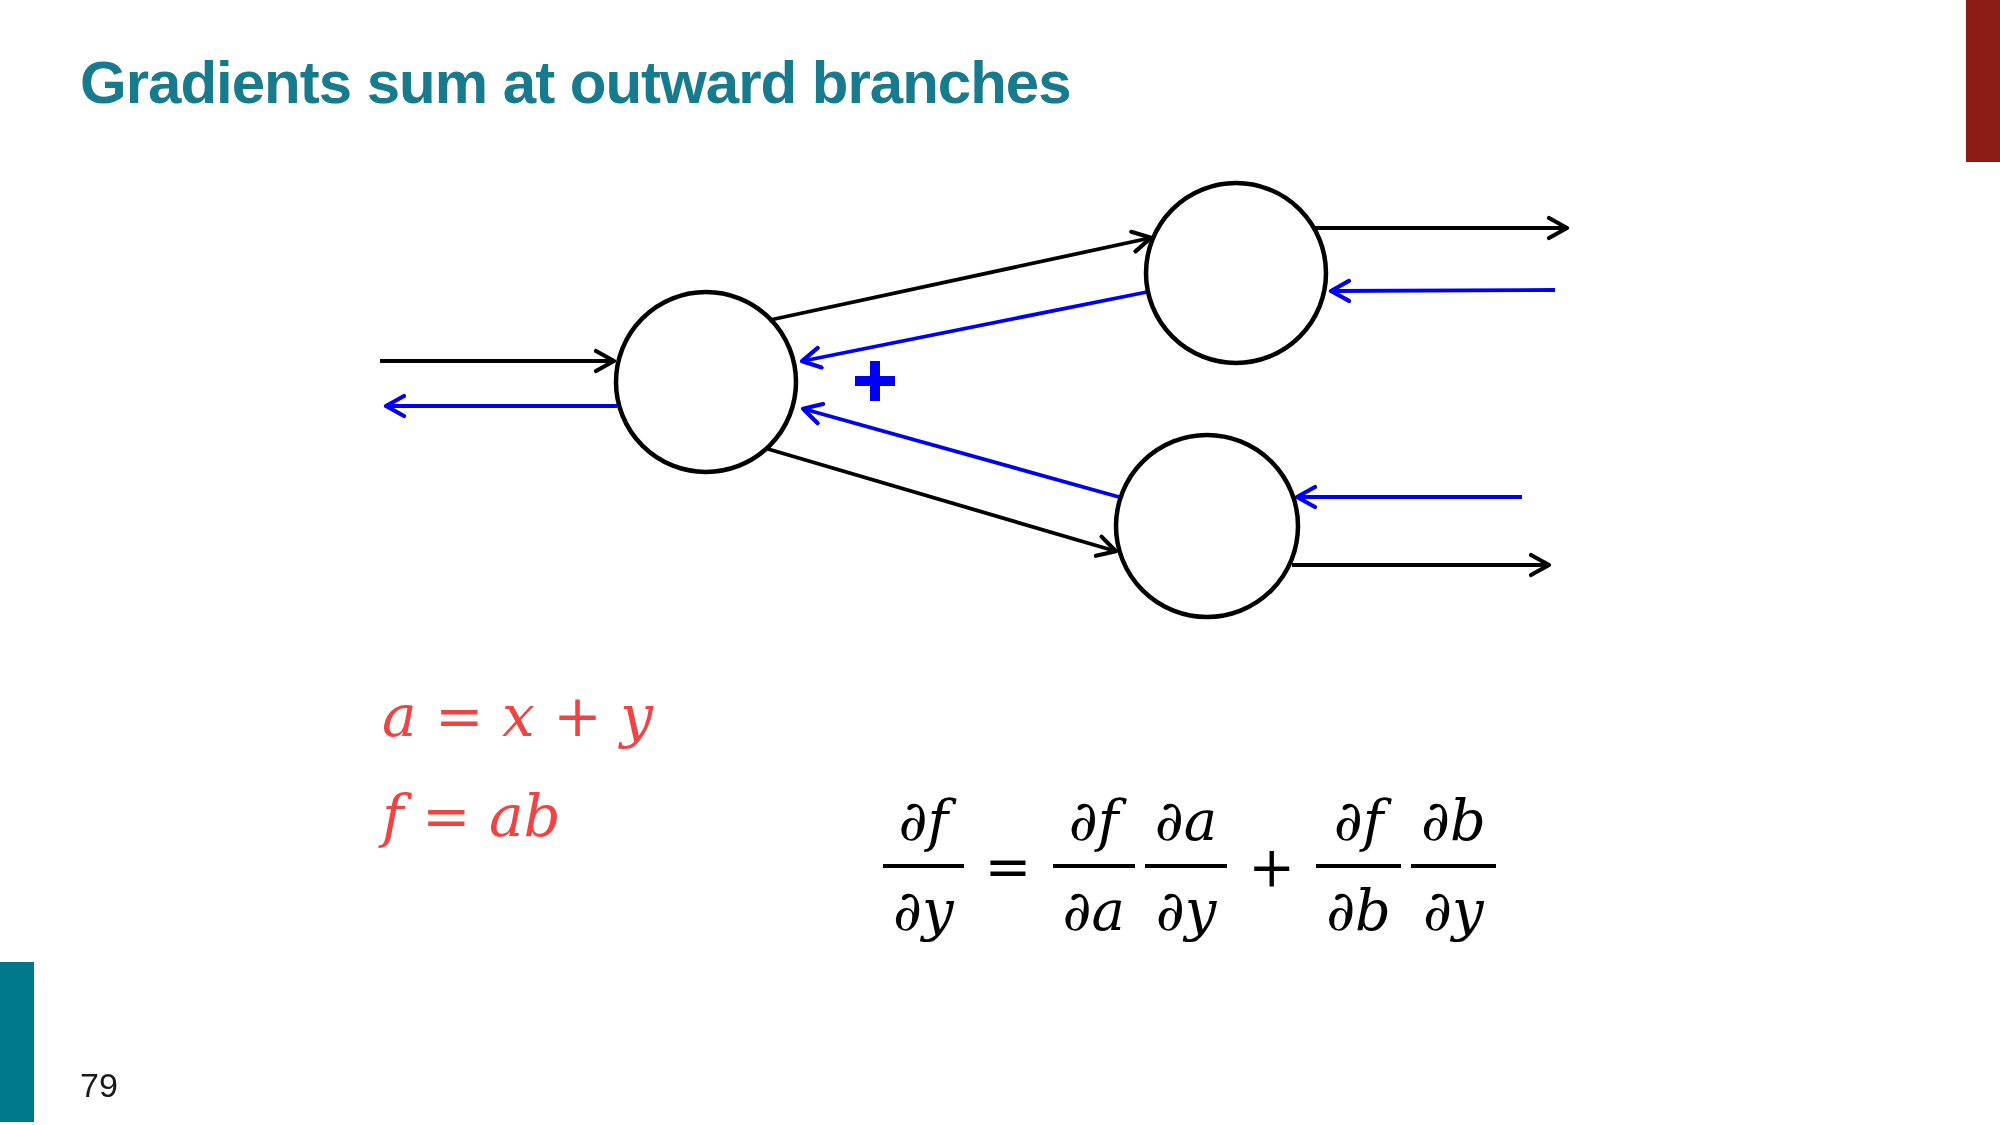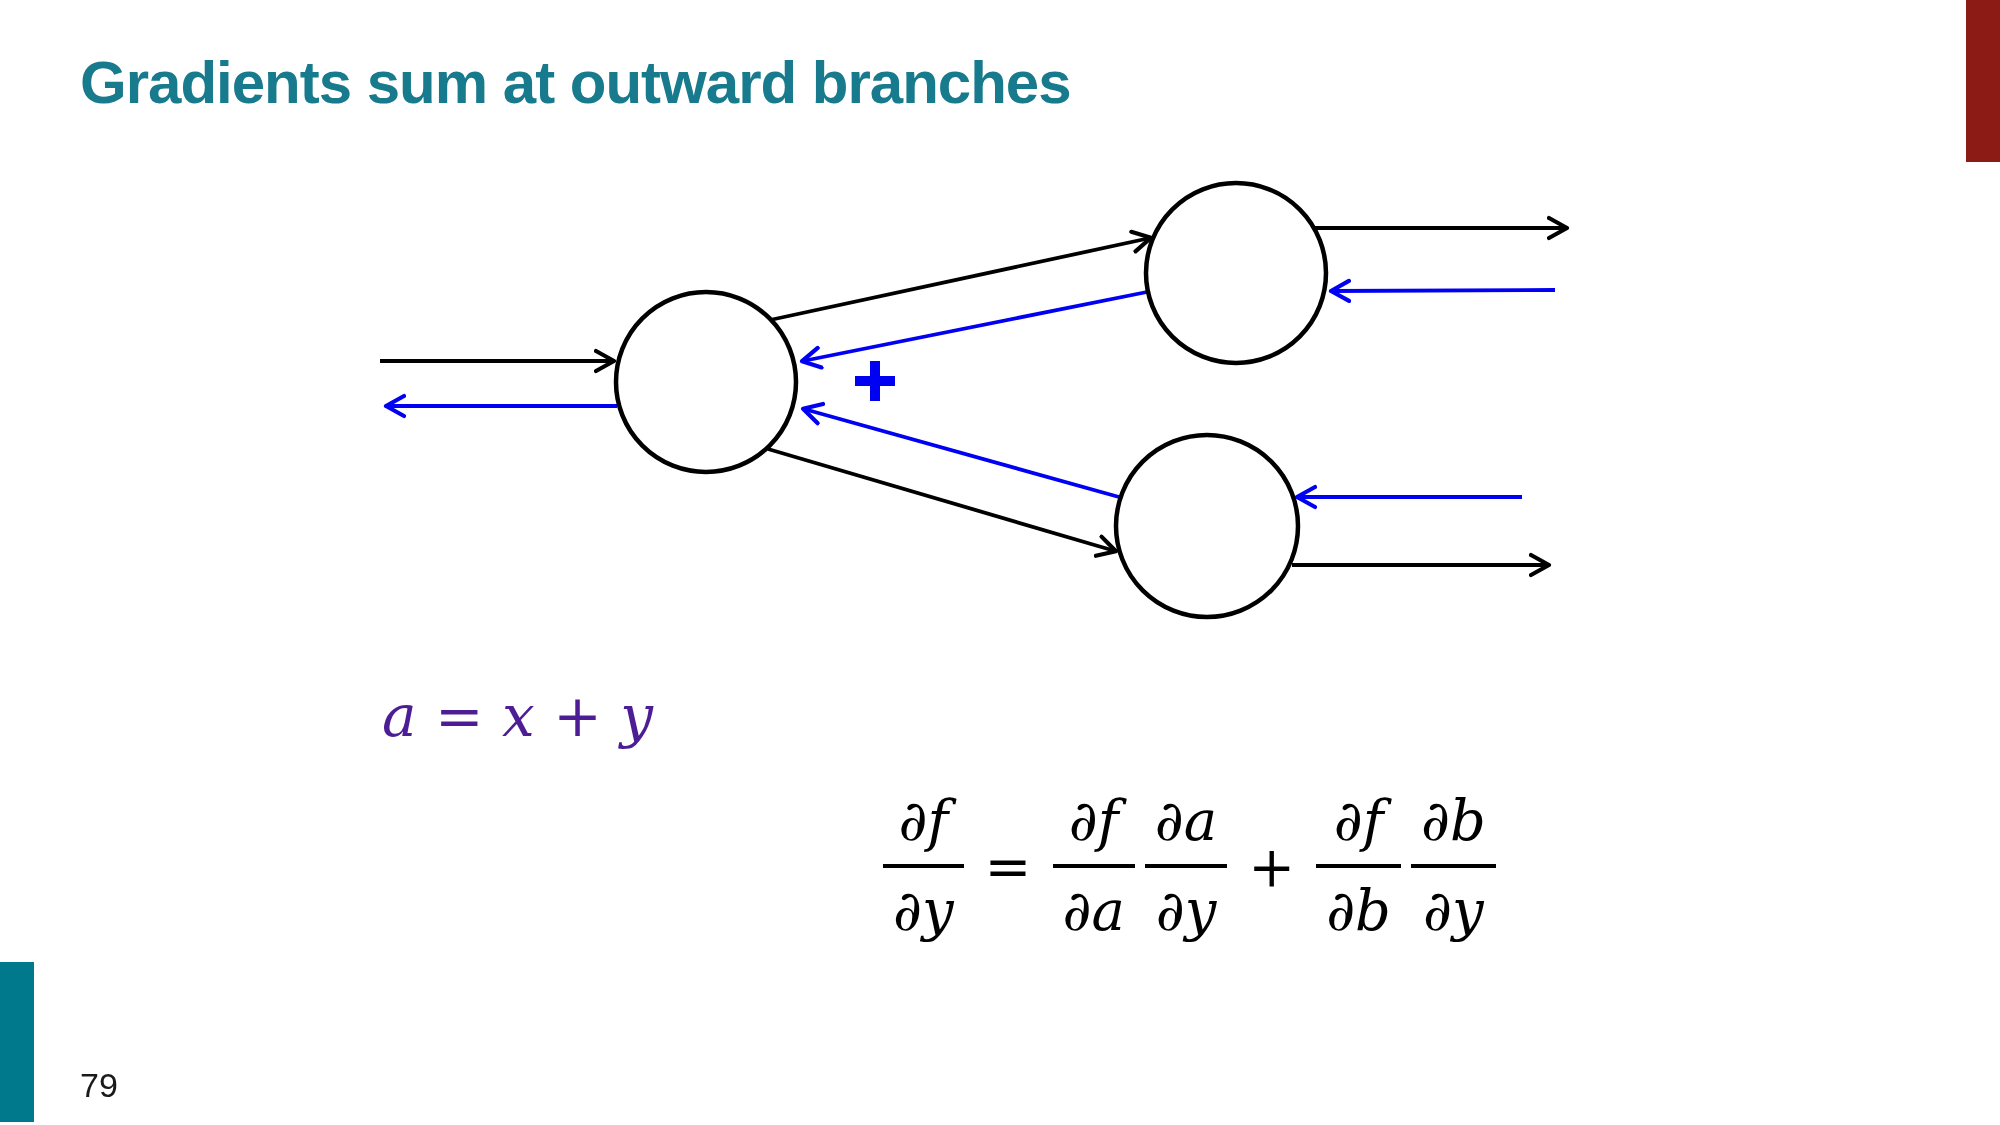--- a/index.html
+++ b/index.html
@@ -25,21 +25,21 @@
     background:var(--accent-teal,#00798C);
   }
   .page-number{
     position:absolute;left:80px;top:1066px;
     font-size:34px;color:#1a1a1a;
   }
   #diagram{position:absolute;left:0;top:0;}
   .formulas{
     position:absolute;left:382px;top:666px;
     font-family:"DejaVu Serif", serif;font-style:italic;
-    font-size:58px;color:#4c1d95;
+    font-size:58px;color:#ef4444;
   }
   .formulas .formula-line{height:100px;display:flex;align-items:center;white-space:pre;}
   .chain-rule{
     position:absolute;left:878px;top:778px;
     display:flex;align-items:center;
     font-family:"DejaVu Serif", serif;font-style:italic;
     font-size:56px;color:#000;
   }
   .frac{display:inline-flex;flex-direction:column;align-items:center;margin:0 5px;}
   .frac .num,.frac .den{line-height:86px;padding:0 10px;white-space:pre;}
@@ -79,20 +79,21 @@
       <circle cx="1236" cy="273" r="90" fill="#ffffff" stroke="#000000" stroke-width="4.5"></circle>
       <circle cx="1207" cy="526" r="91" fill="#ffffff" stroke="#000000" stroke-width="4.5"></circle>
       <g>
         <line x1="855" y1="381" x2="895" y2="381" stroke="#0000F2" stroke-width="10"></line>
         <line x1="875" y1="361" x2="875" y2="401" stroke="#0000F2" stroke-width="10"></line>
       </g>
     </svg>
 
   <div class="formulas">
       <div class="formula-line">a = x + y</div>
+      <div class="formula-line">f = ab</div>
     </div>
 
   <div class="chain-rule">
       <span class="frac">
         <span class="num">∂f</span>
         <span class="bar"></span>
         <span class="den">∂y</span>
       </span>
       <span class="op">=</span>
       <span class="frac">

